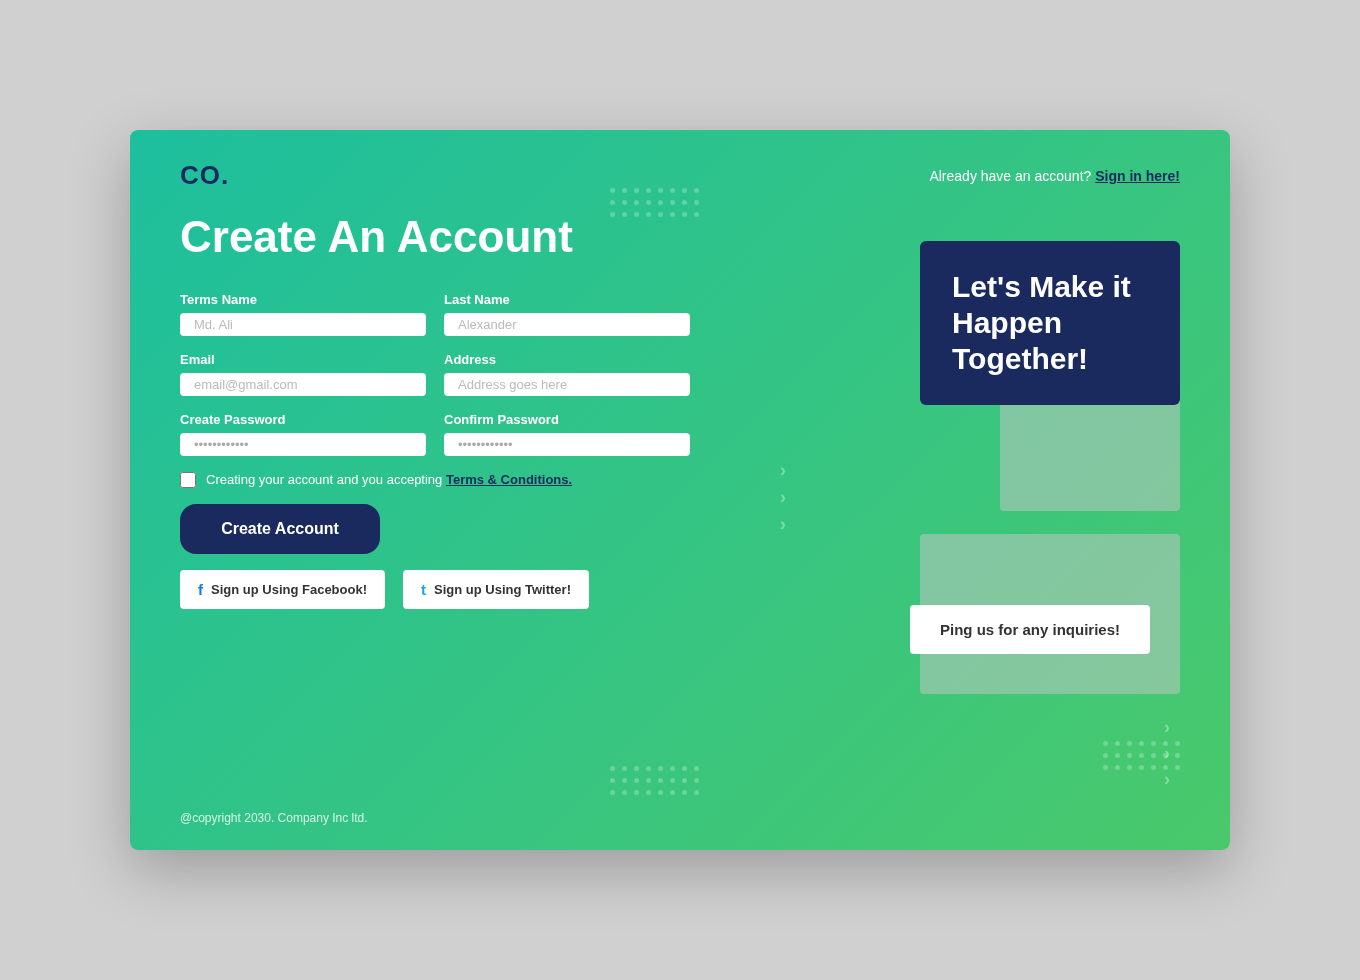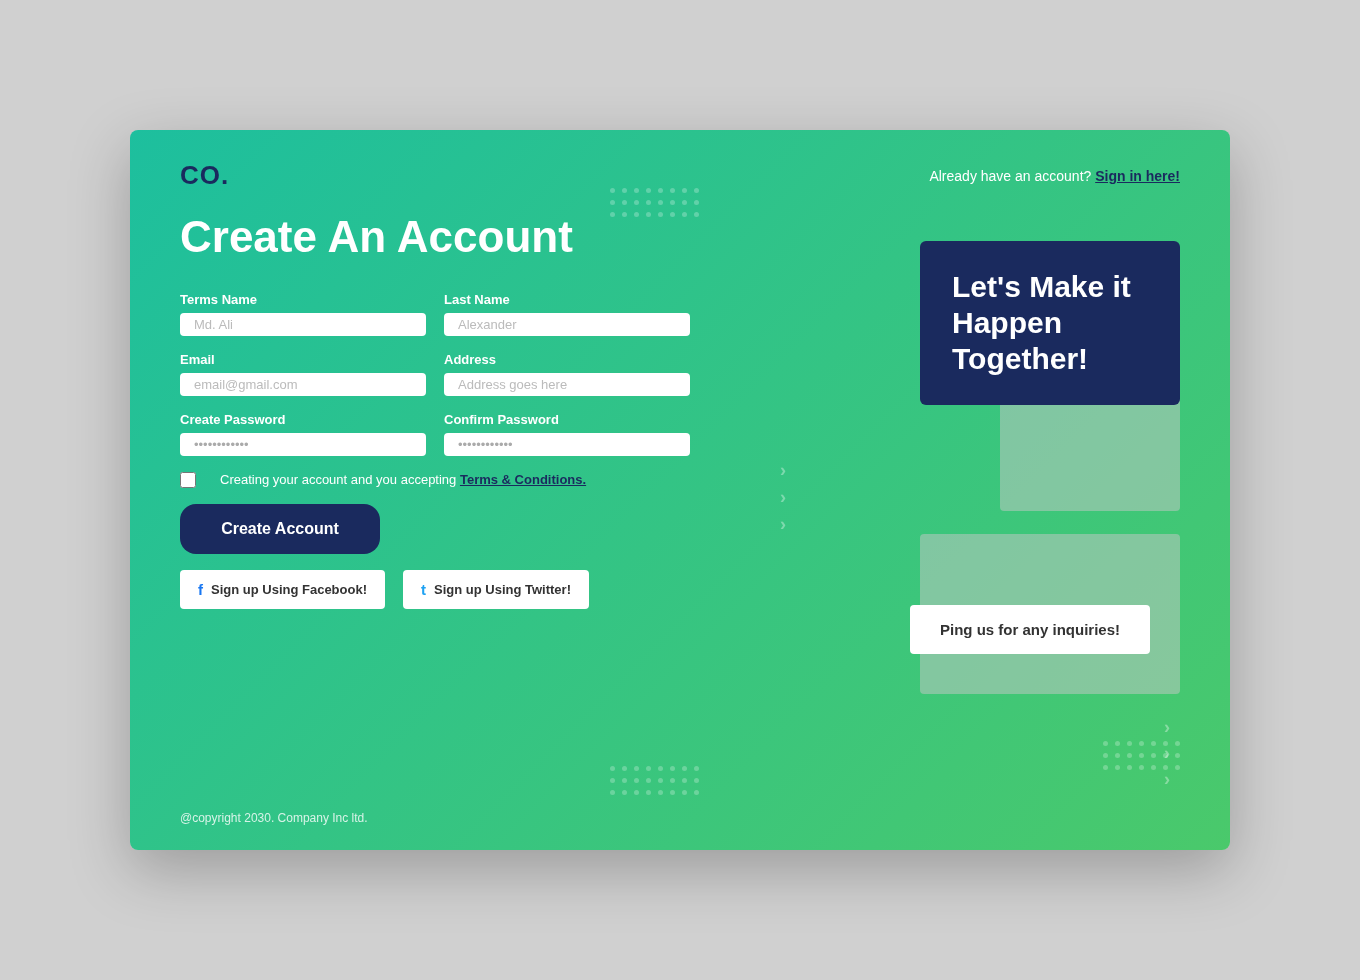--- a/index.html
+++ b/index.html
@@ -175,21 +175,21 @@
       width: 100%;
     }
     .form-input::placeholder {
       color: #bbb;
     }
 
     
     .terms-row {
       display: flex;
       align-items: center;
-      gap: 24px;
+      gap: 10px;
       margin: 14px 0 16px 0;
     }
     .terms-checkbox {
       width: 16px;
       height: 16px;
       flex-shrink: 0;
       accent-color: #1a2a5e;
     }
     .terms-text {
       font-size: 13px;

